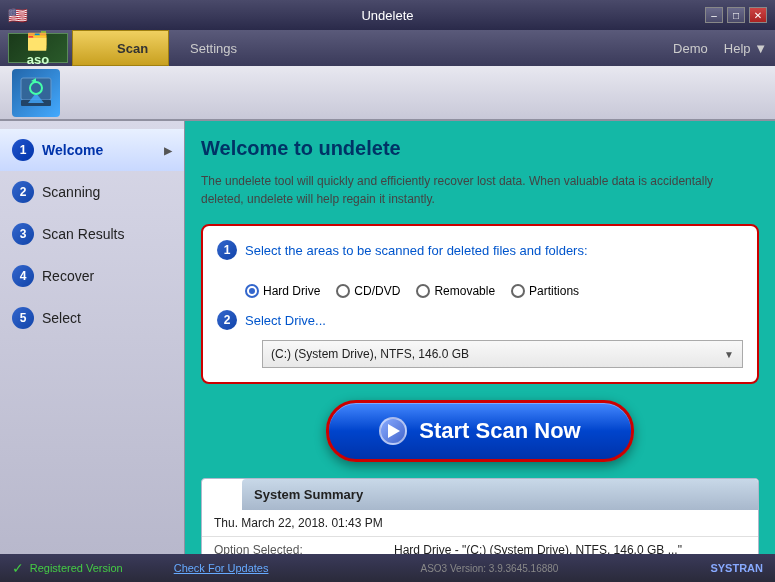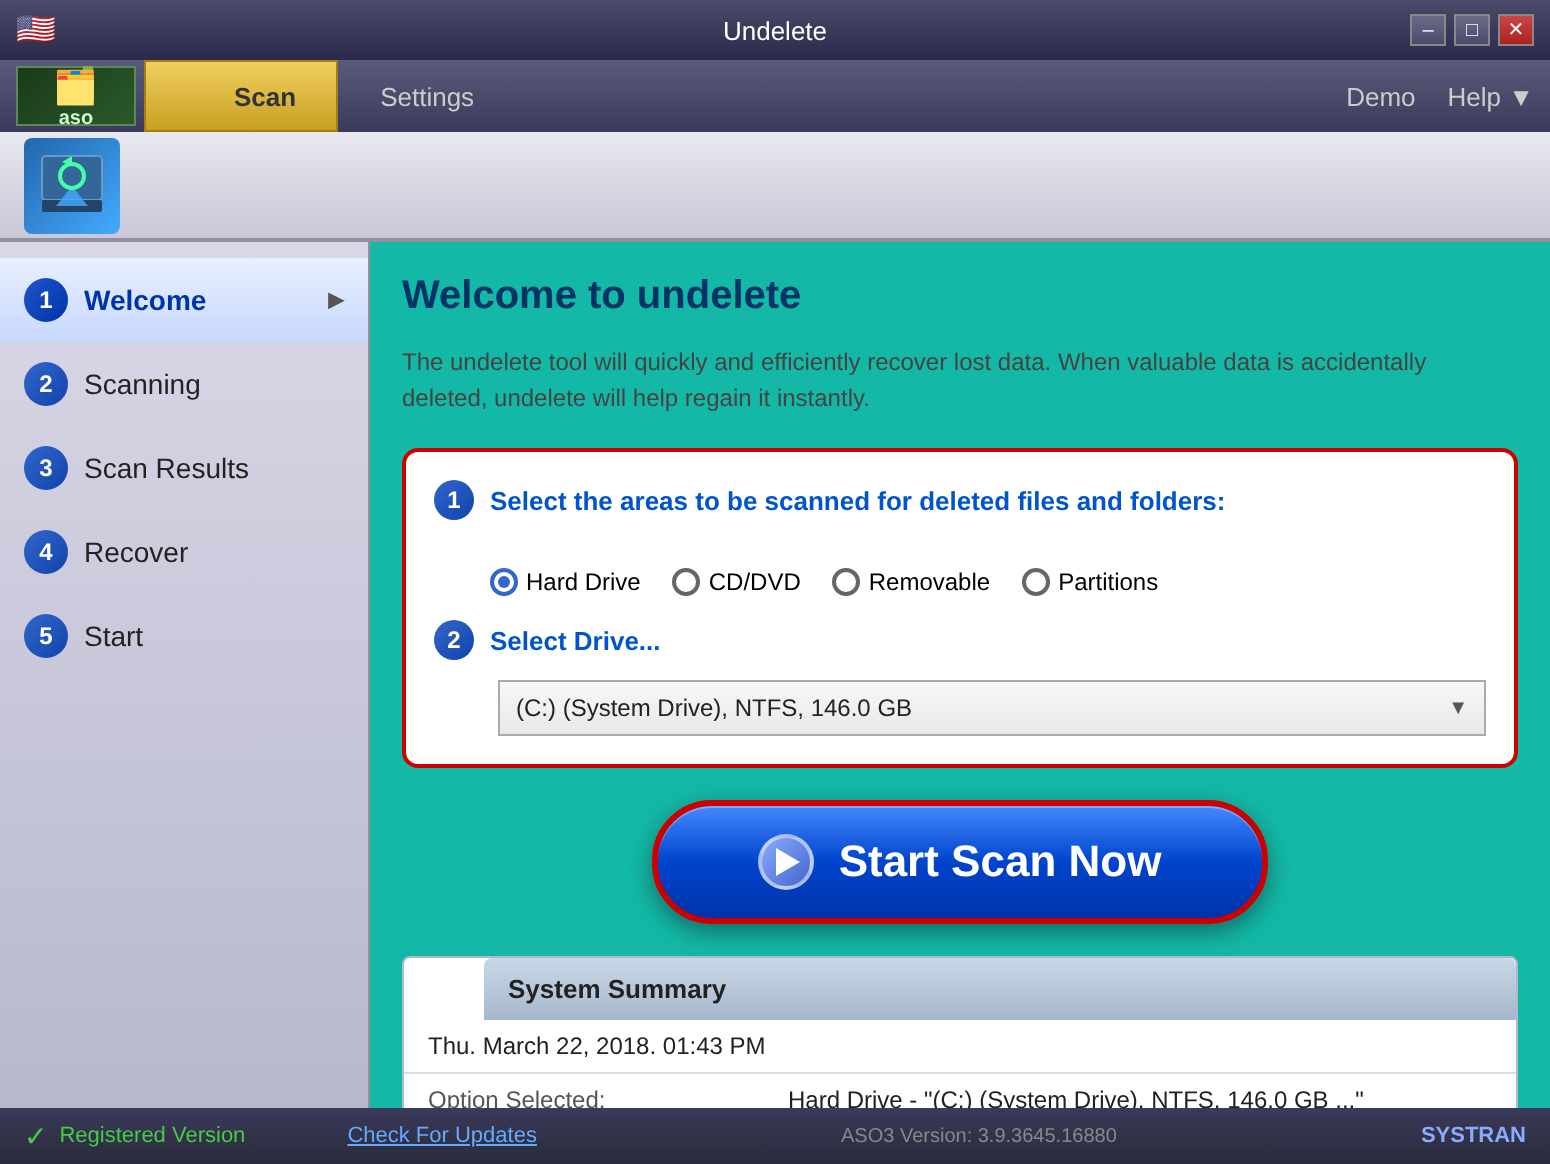--- a/index.html
+++ b/index.html
@@ -116,33 +116,33 @@
     .step-label {
       display: flex; align-items: center; margin-bottom: 10px;
     }
     .step-num {
       width: 20px; height: 20px; border-radius: 50%;
       background: linear-gradient(135deg, #3366cc, #1144aa);
       color: white; font-size: 12px; font-weight: bold;
       display: flex; align-items: center; justify-content: center;
       margin-right: 8px; flex-shrink: 0;
     }
-    .step-text { color: #0055cc; font-size: 13px; font-weight: bold; }
+    .step-text { color: #0055cc; font-size: 13px; font-weight: normal; }
 
     .radio-group { display: flex; gap: 16px; margin-left: 28px; margin-bottom: 12px; align-items: center; margin-top: 24px; }
     .radio-option { display: flex; align-items: center; gap: 4px; font-size: 12px; cursor: pointer; }
     .radio-circle {
       width: 14px; height: 14px; border-radius: 50%; border: 2px solid #666;
       display: flex; align-items: center; justify-content: center;
     }
     .radio-circle.selected { border-color: #3366cc; }
     .radio-dot { width: 6px; height: 6px; border-radius: 50%; background: #3366cc; }
 
     .drive-select {
-      margin-left: 32px;
+      margin-left: 45px;
       display: flex; align-items: center;
     }
     .drive-dropdown {
       width: 100%; height: 28px; background: linear-gradient(to bottom, #f8f8f8, #e8e8e8);
       border: 1px solid #aaa; padding: 0 8px; font-size: 12px; color: #222;
       display: flex; align-items: center; justify-content: space-between;
       cursor: pointer;
     }
     .drive-dropdown-arrow { color: #555; font-size: 10px; }
 
@@ -218,21 +218,21 @@
     <div class="title-bar-btn">–</div>
     <div class="title-bar-btn">□</div>
     <div class="title-bar-btn" style="background:linear-gradient(to bottom,#cc4444,#aa2222);">✕</div>
   </div>
 </div>
 
 <div class="menu-bar">
   <div class="menu-logo">
     <div style="text-align:center;">
       <div style="font-size:18px;">🗂️</div>
-      <div style="font-size:10px;color:#ccffcc;">aso</div>
+      <div style="font-size:13px;color:#ccffcc;">aso</div>
     </div>
   </div>
   <div class="menu-tab active">Scan</div>
   <div class="menu-tab">Settings</div>
   <div class="menu-right">
     <span>Demo</span>
     <span>Help ▼</span>
   </div>
 </div>
 
@@ -263,21 +263,21 @@
     <div class="sidebar-item">
       <div class="sidebar-num">3</div>
       <span>Scan Results</span>
     </div>
     <div class="sidebar-item">
       <div class="sidebar-num">4</div>
       <span>Recover</span>
     </div>
     <div class="sidebar-item">
       <div class="sidebar-num">5</div>
-      <span>Start</span>
+      <span>Select</span>
     </div>
   </div>
 
   <div class="content">
     <div class="content-title">Welcome to undelete</div>
     <div class="content-desc">The undelete tool will quickly and efficiently recover lost data. When valuable data is accidentally deleted, undelete will help regain it instantly.</div>
 
     <div class="scan-options-box">
 
       <div class="step-label">

